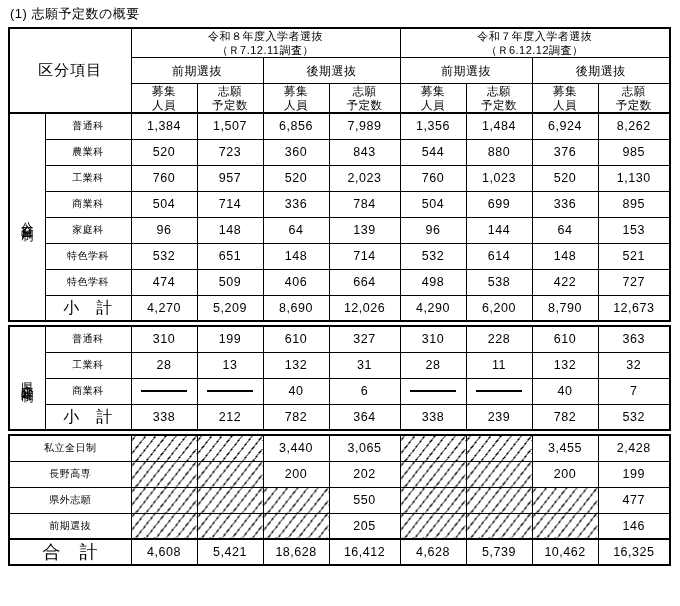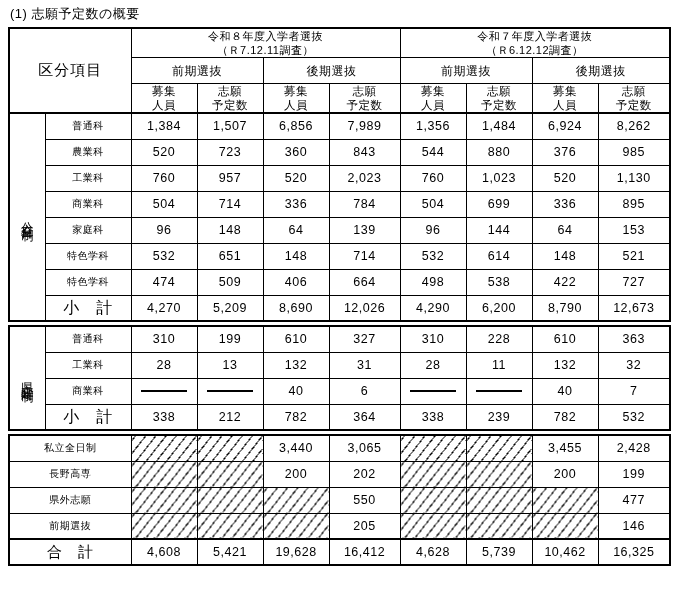--- a/index.html
+++ b/index.html
@@ -73,21 +73,21 @@
   }
   .rowlabel {
     font-size: 10px;
     letter-spacing: 1px;
   }
   .subtotal {
     font-size: 16px;
     letter-spacing: 4px;
   }
   .total {
-    font-size: 15px;
+    font-size: 18px;
     letter-spacing: 4px;
   }
   .hatch {
     background-image: repeating-linear-gradient(
       -52deg,
       #ffffff 0px, #ffffff 7px,
       #000000 7px, #000000 8px
     );
   }
   .dash-cell {
@@ -364,21 +364,21 @@
           <td class="num">205</td>
           <td class="num hatch"></td>
           <td class="num hatch"></td>
           <td class="num hatch"></td>
           <td class="num  br2">146</td>
         </tr>
         <tr>
           <td class="total bl2 bt2 bb2" colspan="2">合　計</td>
           <td class="num  bt2 bb2">4,608</td>
           <td class="num  bt2 bb2">5,421</td>
-          <td class="num  bt2 bb2">19,628</td>
+          <td class="num  bt2 bb2">18,628</td>
           <td class="num  bt2 bb2">16,412</td>
           <td class="num  bt2 bb2">4,628</td>
           <td class="num  bt2 bb2">5,739</td>
           <td class="num  bt2 bb2">10,462</td>
           <td class="num  bt2 bb2 br2">16,325</td>
         </tr>
       </tbody>
   </table>
 
 </div>

